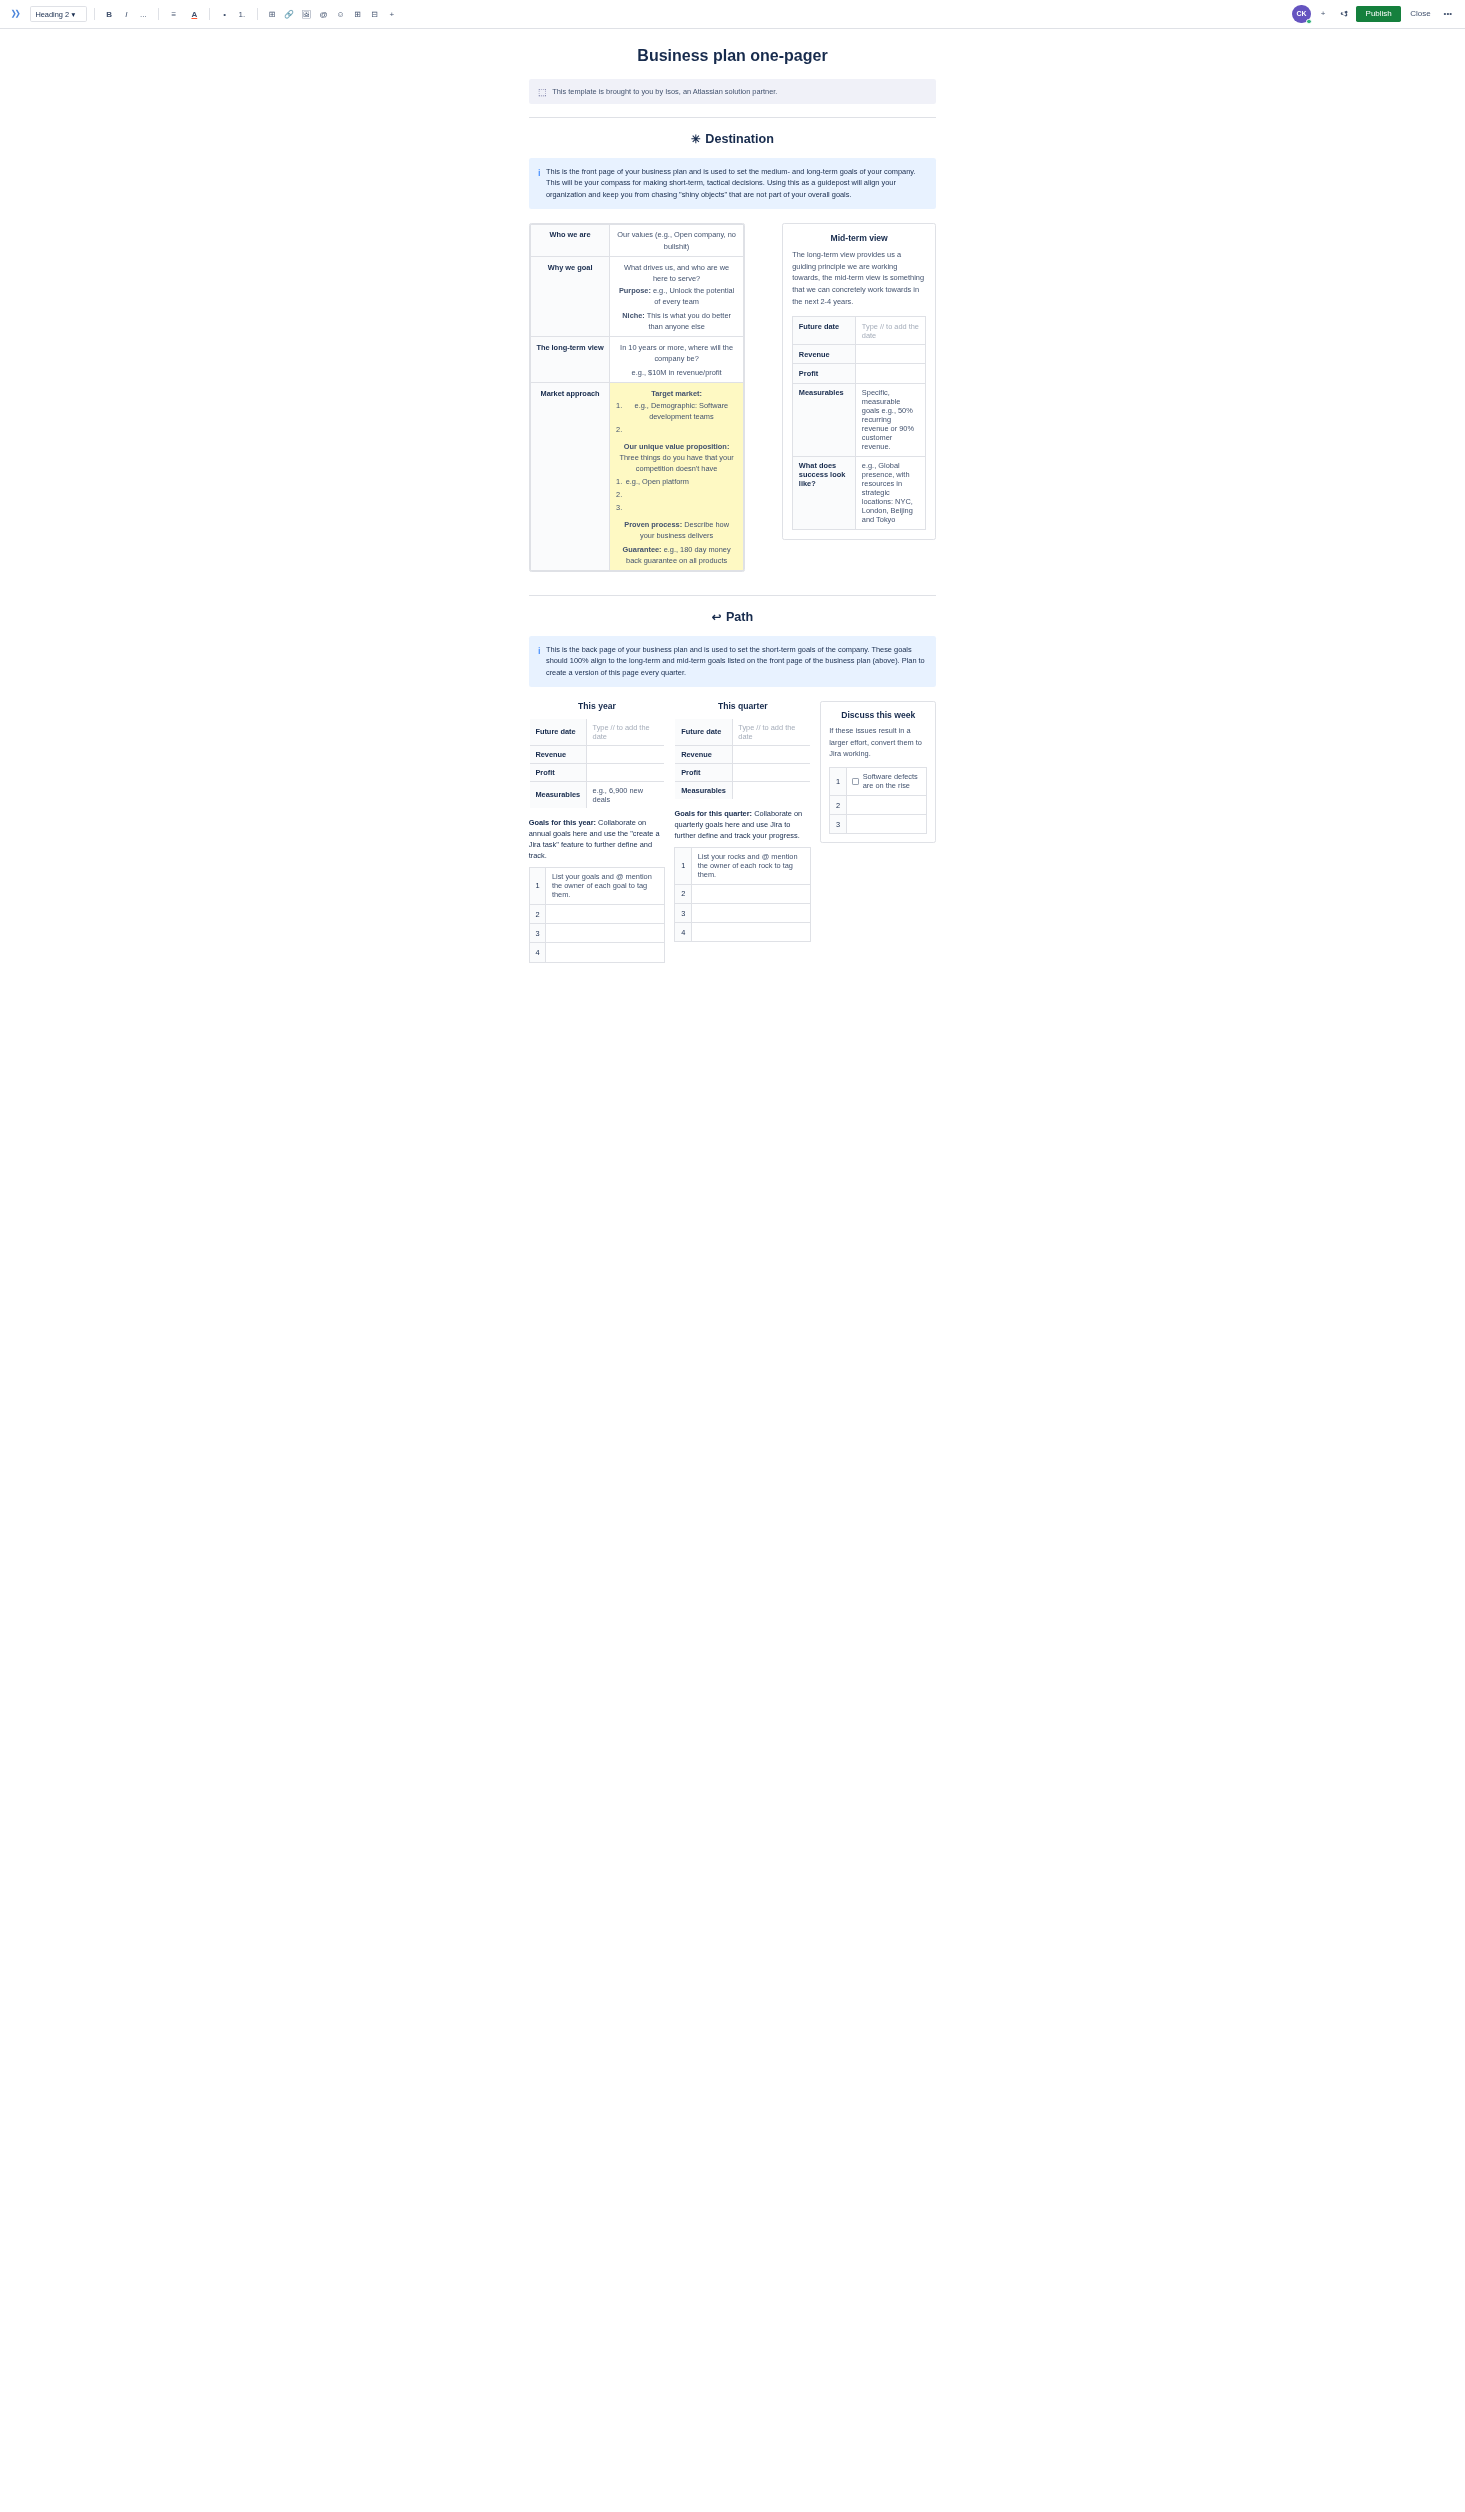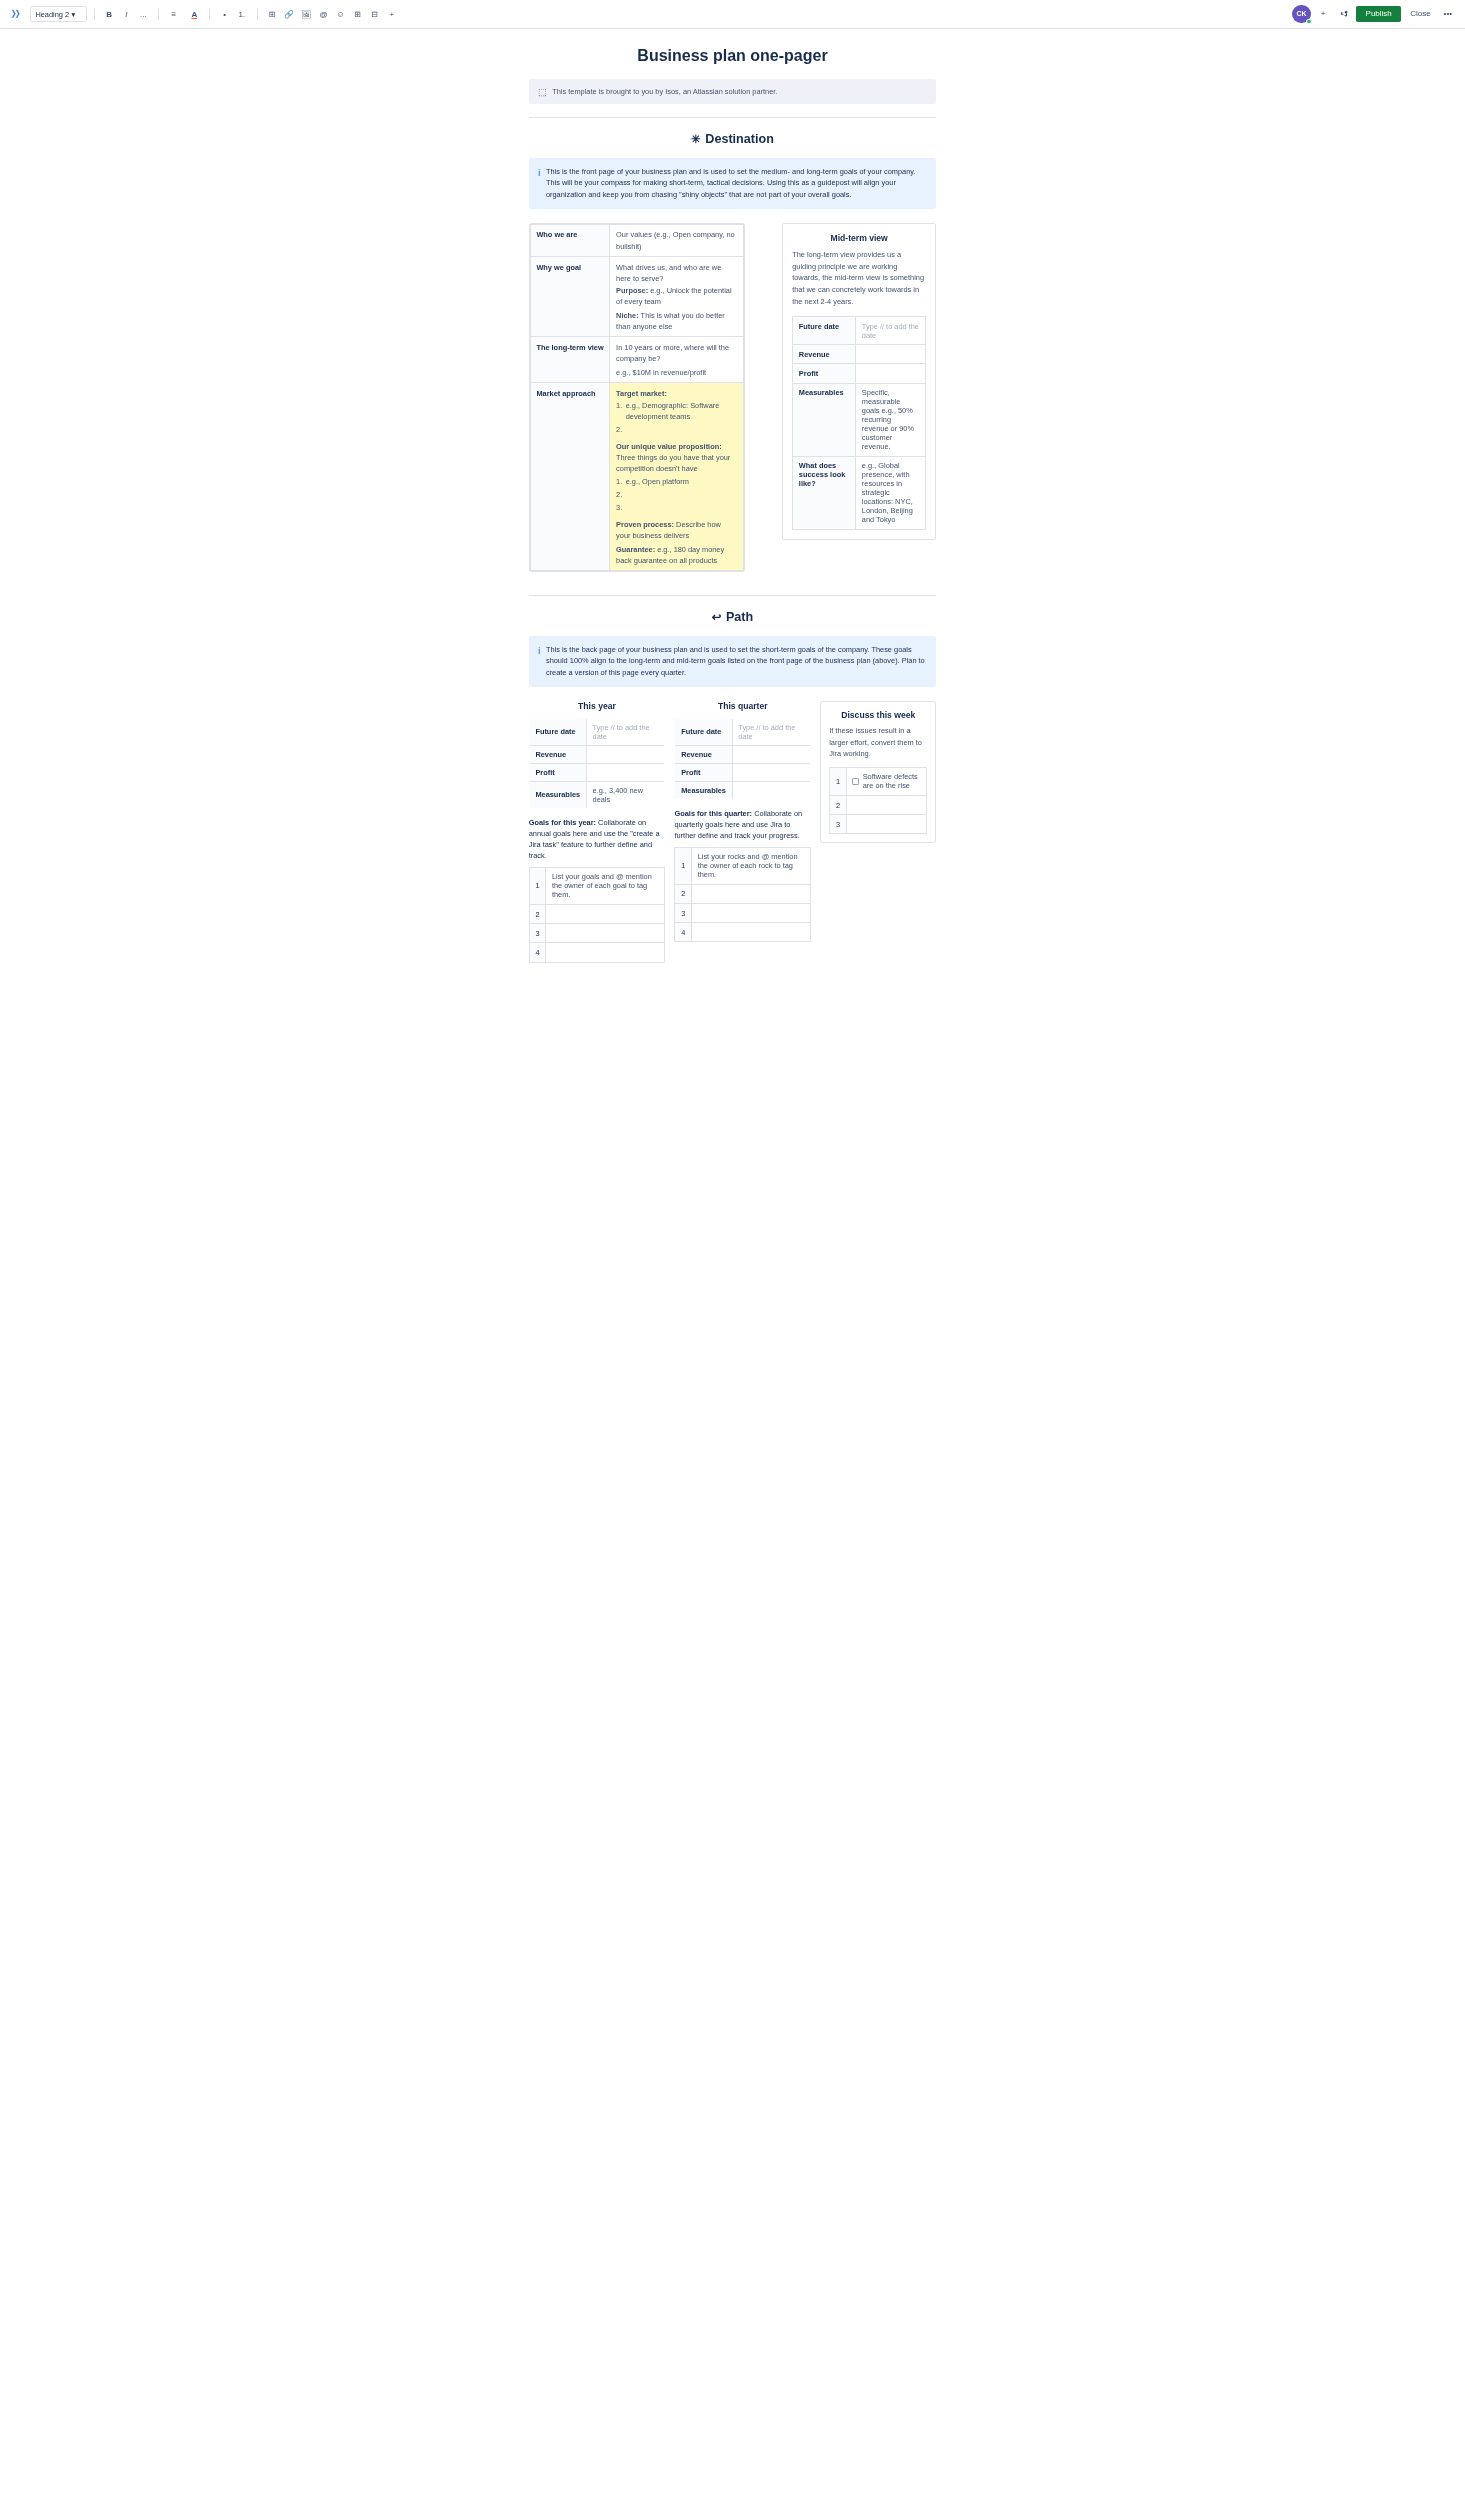--- a/index.html
+++ b/index.html
@@ -75,21 +75,21 @@
       line-height: 1.6; color: #172b4d;
     }
     .callout-blue .icon { color: #0065ff; font-size: 9.2px; margin-top: 0.6px; flex-shrink: 0; }
 
     
     .destination-layout { display: flex; gap: 9.2px; margin-bottom: 23px; }
     .destination-left { flex: 1.4; }
     .destination-right { flex: 1; padding-left: 28px; }
 
     
-    .biz-table { border: 0.6px solid #dfe1e6; border-radius: 2.3px; overflow: hidden; width: 100%; }
+    .biz-table { border: 0.6px solid #dfe1e6; border-radius: 2.3px; overflow: hidden; width: 100%; text-align: center; }
     .biz-table table { width: 100%; border-collapse: collapse; }
     .biz-table td { border: 0.6px solid #dfe1e6; padding: 4.6px 5.7px; vertical-align: top; font-size: 7.4px; line-height: 1.5; }
     .biz-table td:first-child { font-weight: 600; color: #172b4d; background: #fafbfc; width: 74px; white-space: nowrap; }
     .biz-table td:last-child { color: #42526e; }
 
     .mid-term-box { border: 0.6px solid #dfe1e6; border-radius: 2.3px; padding: 9.2px; background: #fff; }
     .mid-term-title { font-size: 8.6px; font-weight: 600; text-align: center; margin-bottom: 5.7px; }
     .mid-term-desc { font-size: 7.4px; color: #42526e; margin-bottom: 8px; line-height: 1.6; }
     .mid-term-table { width: 100%; border-collapse: collapse; }
     .mid-term-table td { border: 0.6px solid #dfe1e6; padding: 4.6px 5.7px; font-size: 7.4px; vertical-align: top; }
@@ -347,21 +347,21 @@
             <tr>
               <td>Revenue</td>
               <td></td>
             </tr>
             <tr>
               <td>Profit</td>
               <td></td>
             </tr>
             <tr>
               <td>Measurables</td>
-              <td>e.g., 3,400 new deals</td>
+              <td>e.g., 6,900 new deals</td>
             </tr>
           </tbody>
         </table>
         <div class="goals-text">
           <b>Goals for this year:</b>
           <span> Collaborate on annual goals here and use the "create a Jira task" feature to further define and track.</span>
         </div>
         <table class="goals-table">
           <tbody>
             <tr>

